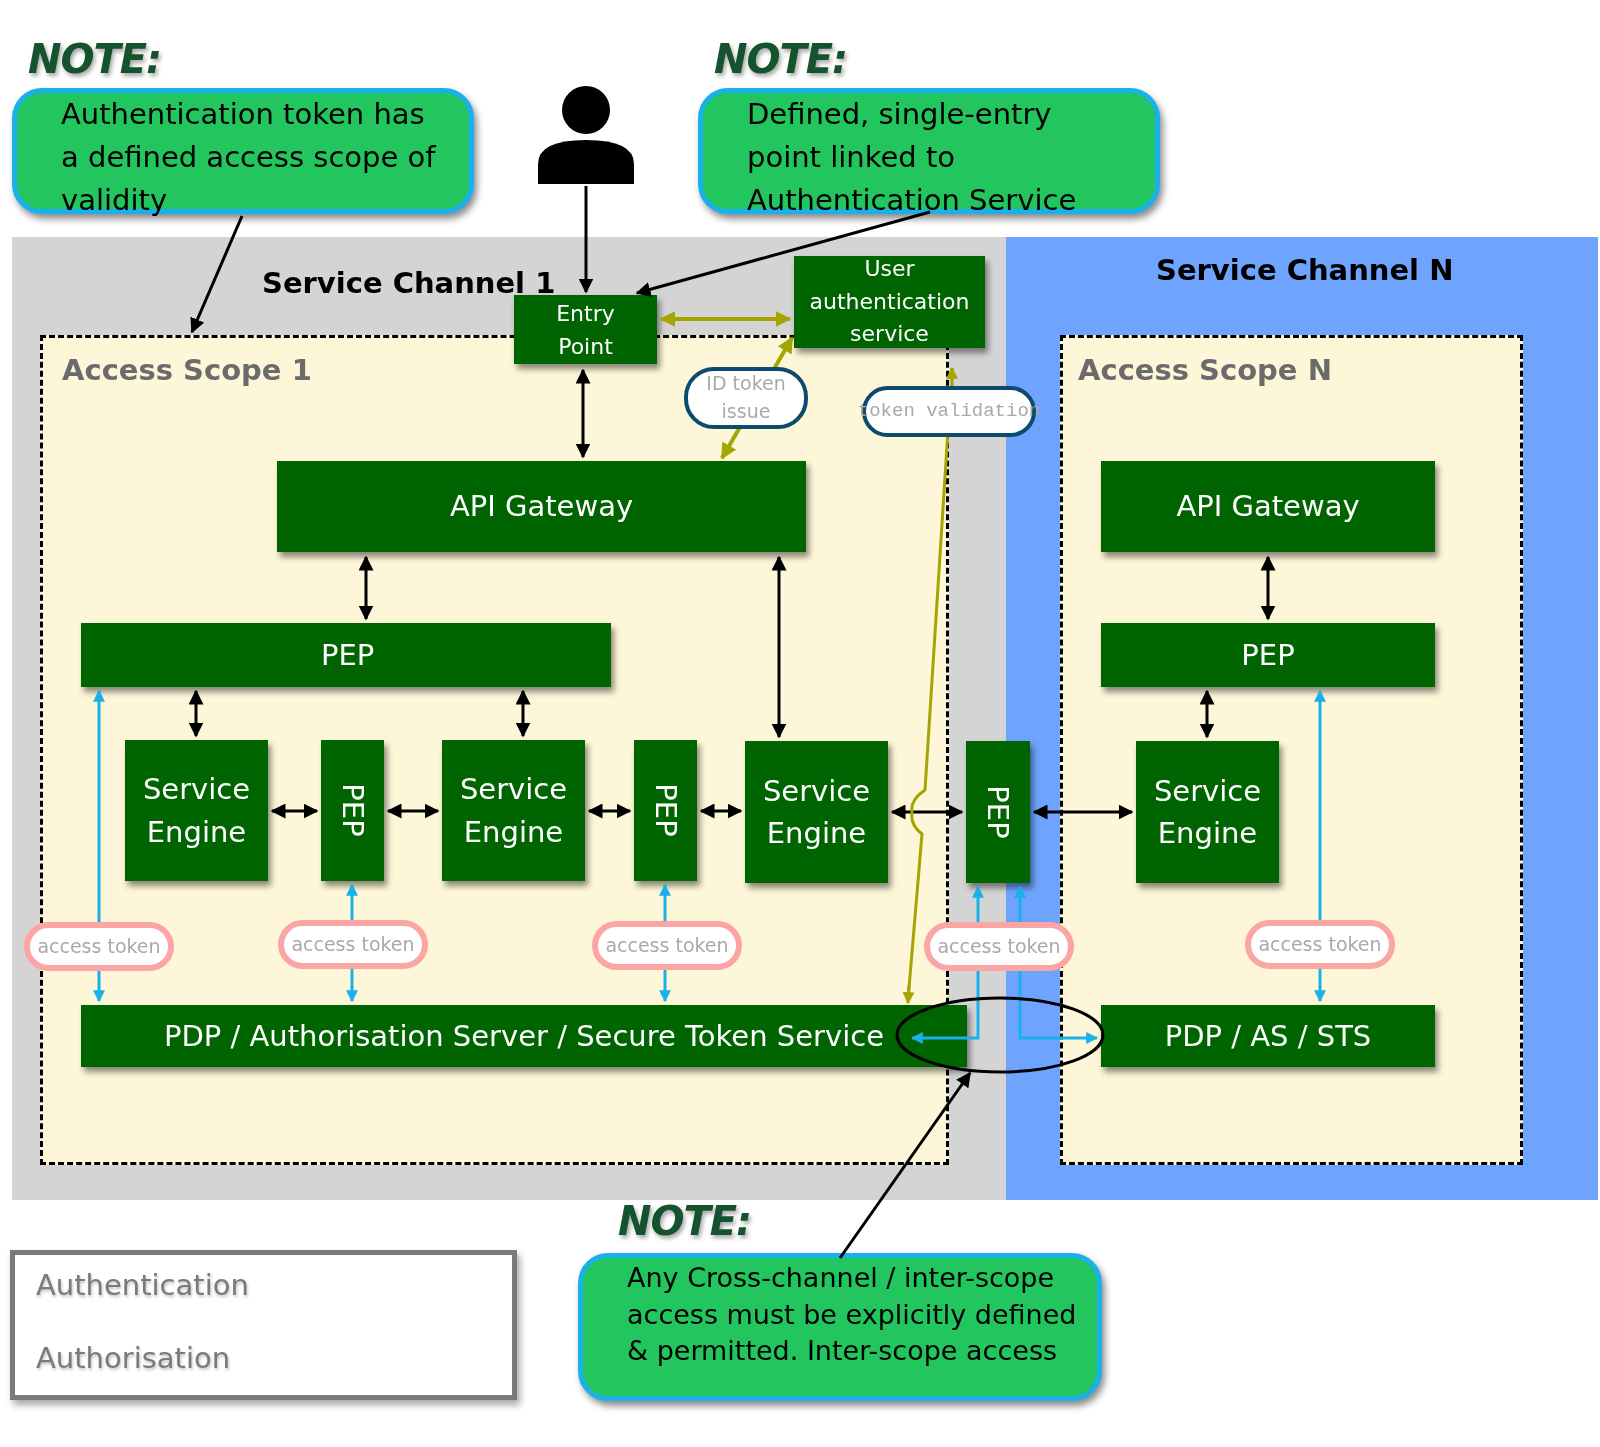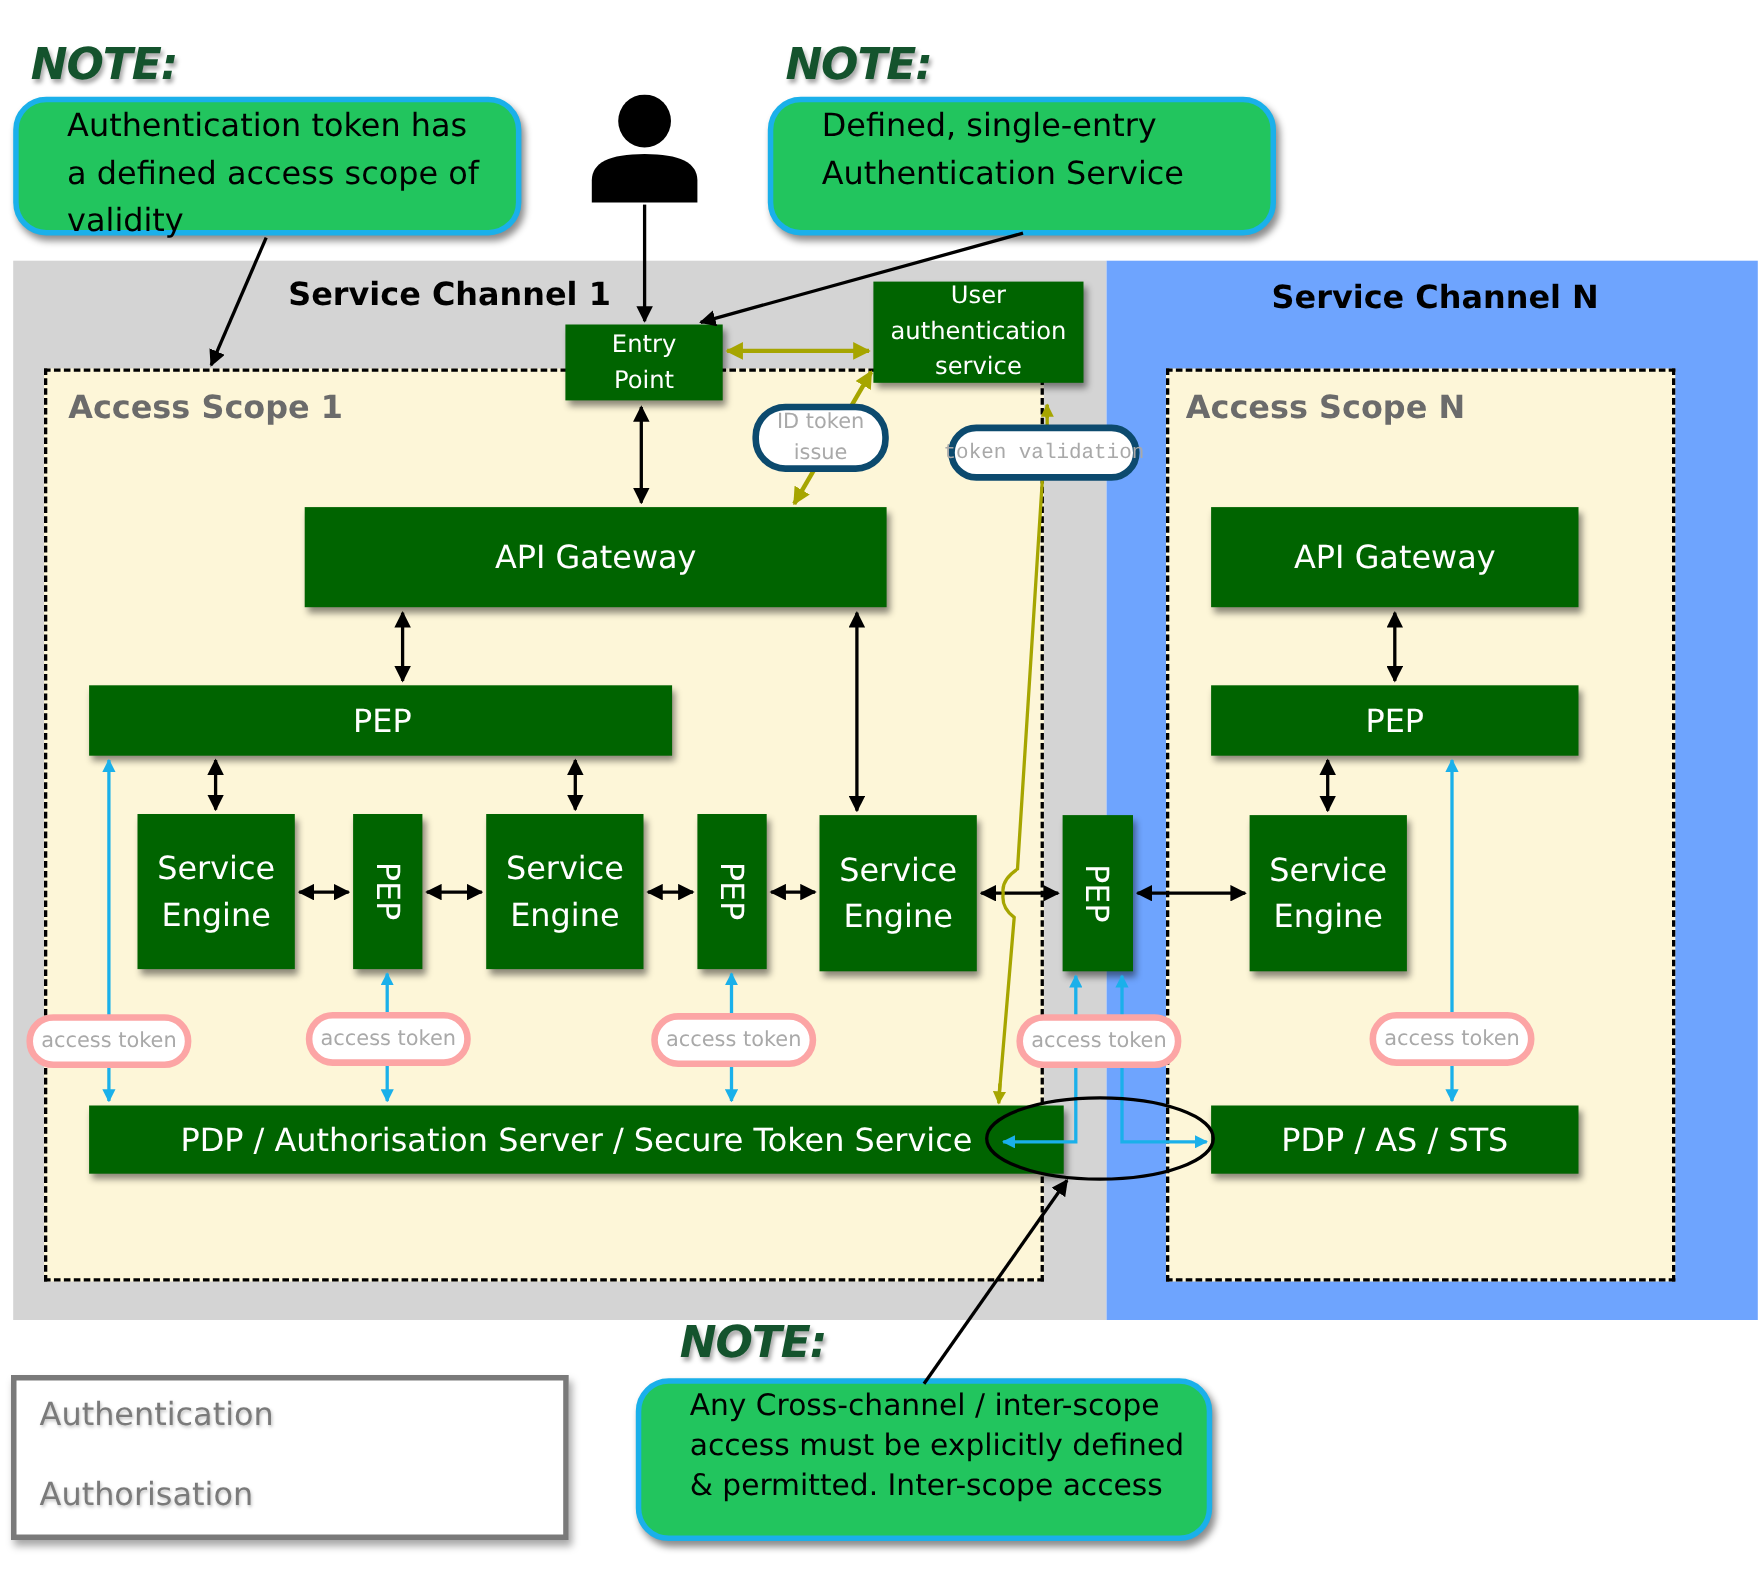--- a/index.html
+++ b/index.html
@@ -23,51 +23,52 @@
 
   .note-label { color: #14532d; font-size: 40px; font-style: italic; font-weight: bold; white-space: nowrap;
                 text-shadow: 2px 3px 4px rgba(0,0,0,0.35); letter-spacing: -1px; }
   .note-box { background: #22c55e; border: 5px solid #1ab0ea; border-radius: 30px;
               box-shadow: 3px 5px 7px rgba(0,0,0,0.45); font-size: 29px; line-height: 43px; color: #000; }
   .note-box div { white-space: nowrap; }
 
   .pill { background: #fff; border-radius: 30px; color: #a9a9a9; font-size: 19px; display: flex;
           align-items: center; justify-content: center; text-align: center; line-height: 1.5; white-space: nowrap; }
   .pill.blue { border: 6px solid #fca5a5; }
-  .pill.olive { border: 6px solid #0c4a6e; }
+  .pill.olive { border: 4px solid #0c4a6e; }
 
   .legend { left: 10px; top: 1250px; width: 507px; height: 150px; background: #fff;
             border: 5px solid #7a7a7a; box-shadow: 3px 5px 7px rgba(0,0,0,0.35); }
   .legend-label { color: #7a7a7a; font-size: 29px; white-space: nowrap; text-shadow: 1px 2px 3px rgba(0,0,0,0.25); }
 
   svg.overlay { position: absolute; left: 0; top: 0; pointer-events: none; }
 </style>
 </head>
 <body>
 
 <div class="abs channel1"></div>
 <div class="abs channelN"></div>
 <div class="abs scope scope1"></div>
 <div class="abs scope scopeN"></div>
 
-<div class="abs channel-title" style="left:262px; top:250px;">Service Channel 1</div>
+<div class="abs channel-title" style="left:262px; top:266px;">Service Channel 1</div>
 <div class="abs channel-title" style="left:1156px; top:253px;">Service Channel N</div>
 <div class="abs scope-title" style="left:62px; top:353px;">Access Scope 1</div>
 <div class="abs scope-title" style="left:1078px; top:353px;">Access Scope N</div>
 
 <div class="abs note-label" style="left:28px; top:36px;">NOTE:</div>
 <div class="abs note-box" style="left:12px; top:88px; width:462px; height:126px; padding:0 0 0 44px;">
   <div>Authentication token has</div>
   <div>a defined access scope of</div>
   <div>validity</div>
 </div>
 
 <div class="abs note-label" style="left:714px; top:36px;">NOTE:</div>
 <div class="abs note-box" style="left:698px; top:88px; width:462px; height:126px; padding:0 0 0 44px;">
   <div>Defined, single-entry</div>
+  <div>point linked to</div>
   <div>Authentication Service</div>
 </div>
 
 <div class="abs note-label" style="left:618px; top:1198px;">NOTE:</div>
 <div class="abs note-box" style="left:578px; top:1253px; width:524px; height:148px; padding:2px 0 0 44px; font-size:27px; line-height:36.5px;">
   <div>Any Cross-channel / inter-scope</div>
   <div>access must be explicitly defined</div>
   <div>&amp; permitted. Inter-scope access</div>
 </div>
 

